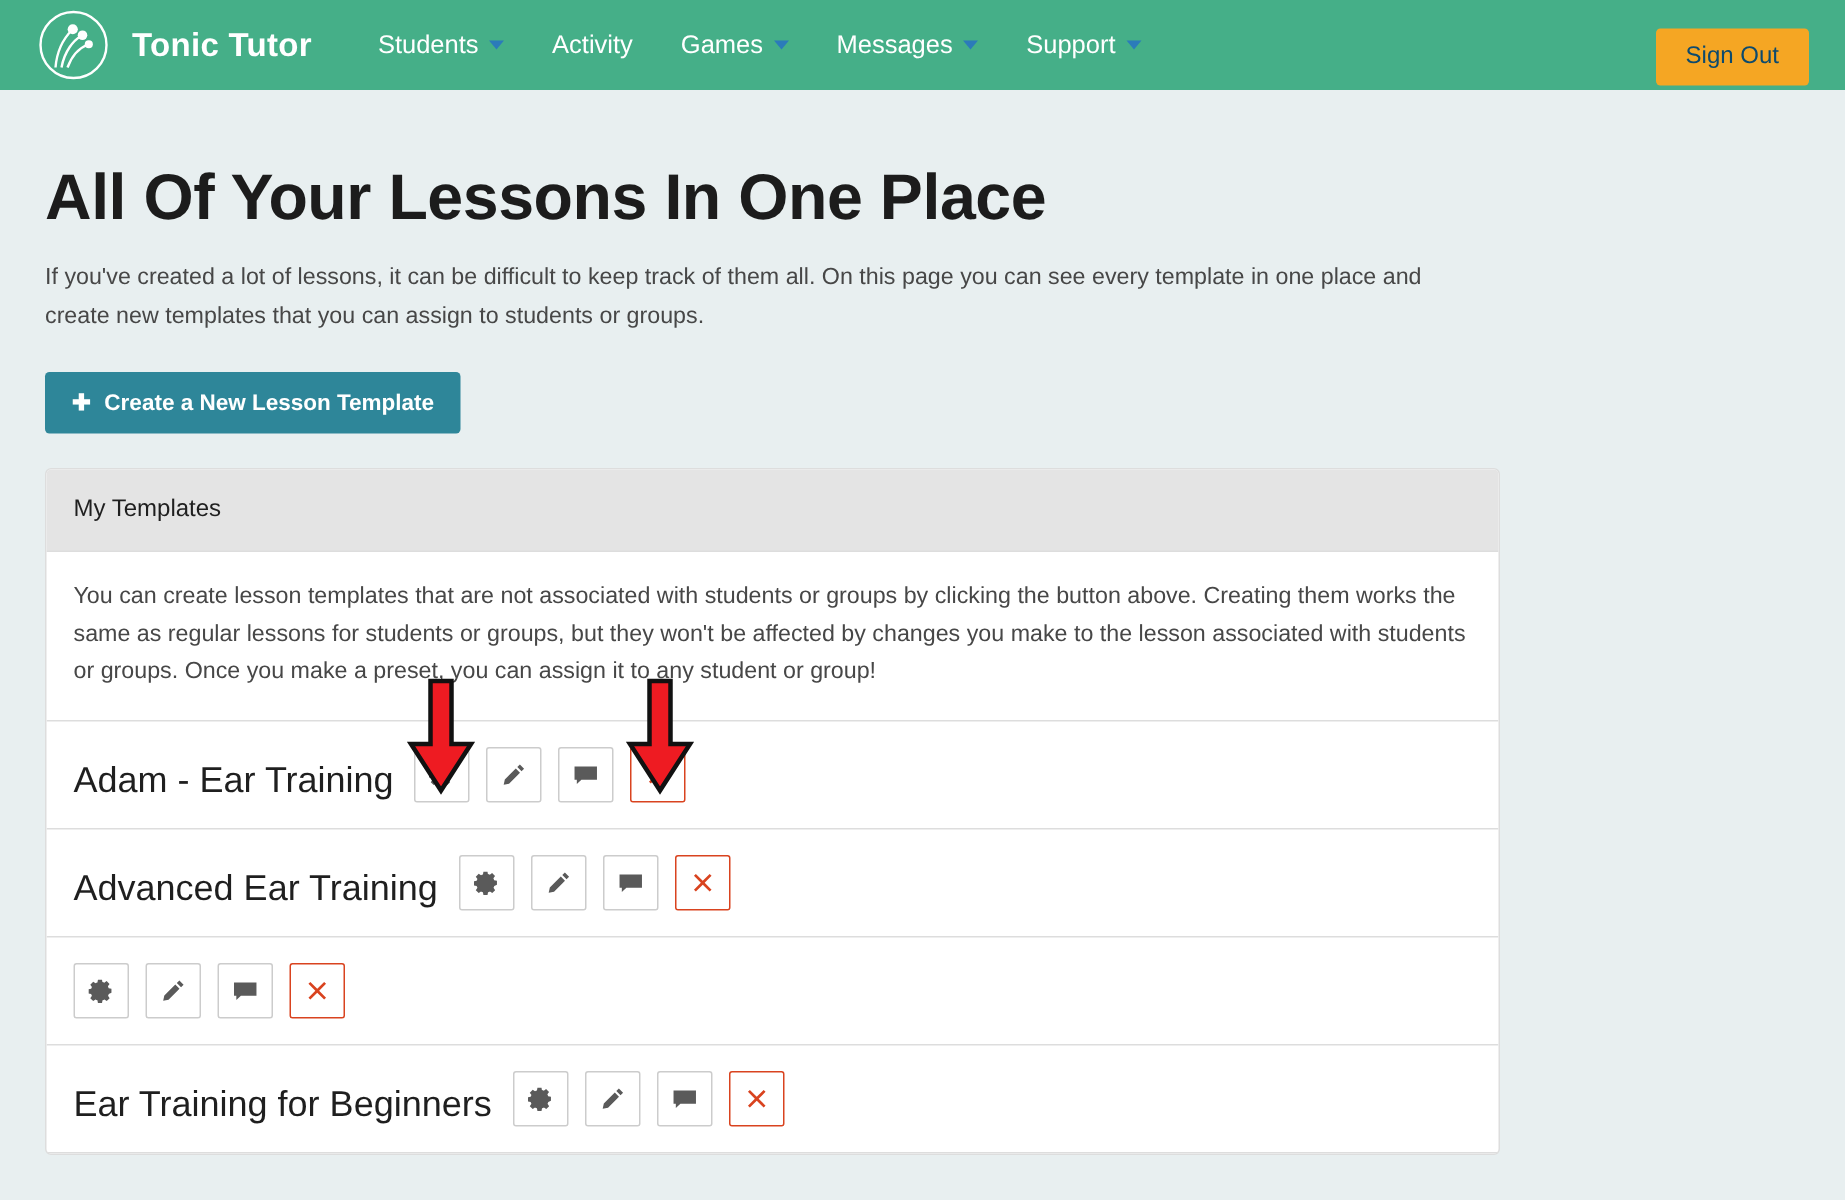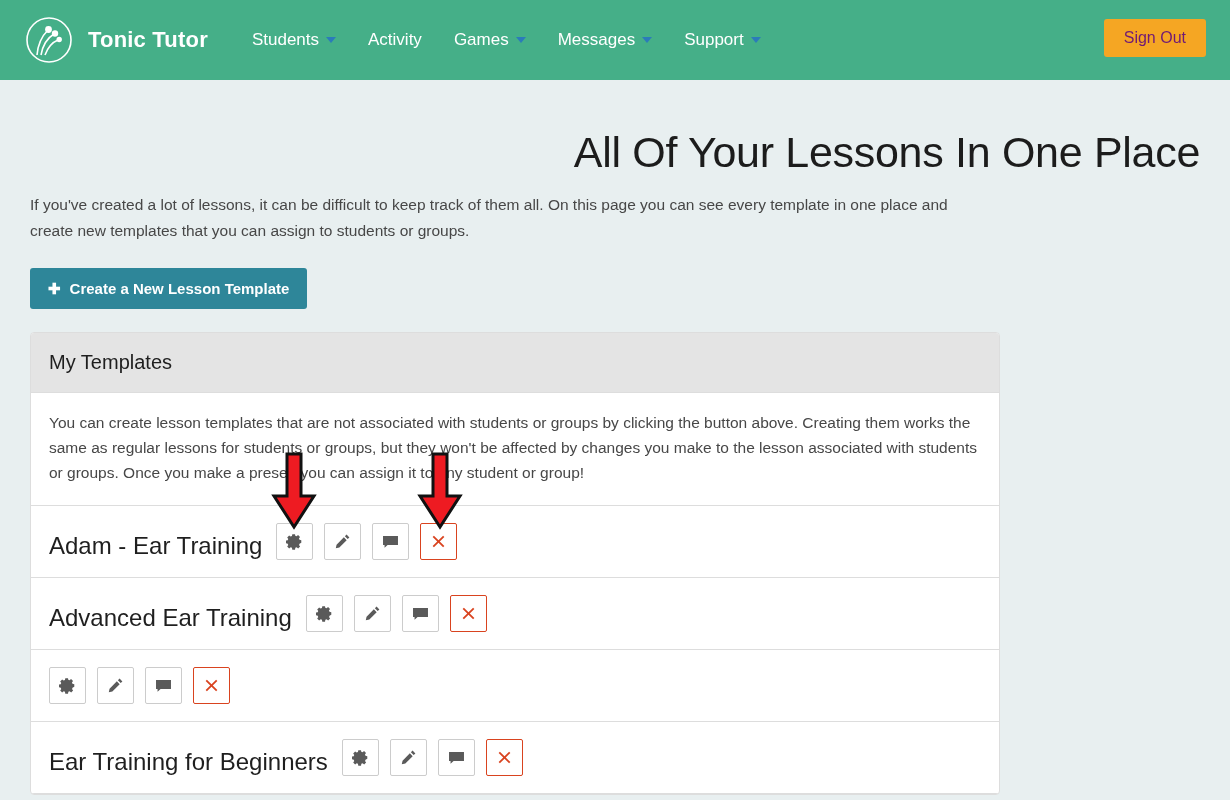--- a/index.html
+++ b/index.html
@@ -6,21 +6,21 @@
   html, body {
     width: 1230px;
     height: 800px;
     overflow: hidden;
     background: #e8eff0;
     font-family: "Liberation Sans", sans-serif;
   }
 
   
   .navbar {
-    height: 80px;
+    height: 60px;
     background: #45af88;
     display: flex;
     align-items: center;
     padding: 0 22px 0 24px;
     position: relative;
   }
   .brand-block {
     display: flex;
     align-items: center;
     gap: 14px;
@@ -52,39 +52,38 @@
     border-left: 5px solid transparent;
     border-right: 5px solid transparent;
     border-top: 6px solid #2b7bba;
     display: inline-block;
   }
   .signout-btn {
     position: absolute;
     right: 24px;
     top: 19px;
     background: #f5a623;
-    color: #701a75;
+    color: #0c4a6e;
     border: none;
     font-family: "Liberation Sans", sans-serif;
     font-size: 16px;
     padding: 10px 20px;
     border-radius: 3px;
     cursor: pointer;
     white-space: nowrap;
   }
 
   
   .content { padding: 0 30px; position: relative; }
   .page-title {
     font-size: 43px;
-    font-weight: normal;
+    font-weight: bold;
     color: #1c1c1c;
     margin-top: 48px;
     letter-spacing: -.3px;
-    text-align: right;
   }
   .page-desc {
     margin-top: 15px;
     font-size: 15.5px;
     line-height: 26px;
     color: #474747;
     max-width: 950px;
   }
   .create-btn {
     margin-top: 24px;
@@ -111,21 +110,21 @@
     border-radius: 4px;
     background: #ffffff;
     overflow: hidden;
   }
   .panel-head {
     background: #e4e4e4;
     border-bottom: 1px solid #dddddd;
     padding: 18px 18px;
   }
   .panel-head-title {
-    font-size: 20px;
+    font-size: 16px;
     color: #1f1f1f;
     font-weight: normal;
   }
   .panel-note {
     padding: 17px 18px 20px 18px;
     font-size: 15.5px;
     line-height: 25px;
     color: #474747;
     border-bottom: 1px solid #dddddd;
   }

